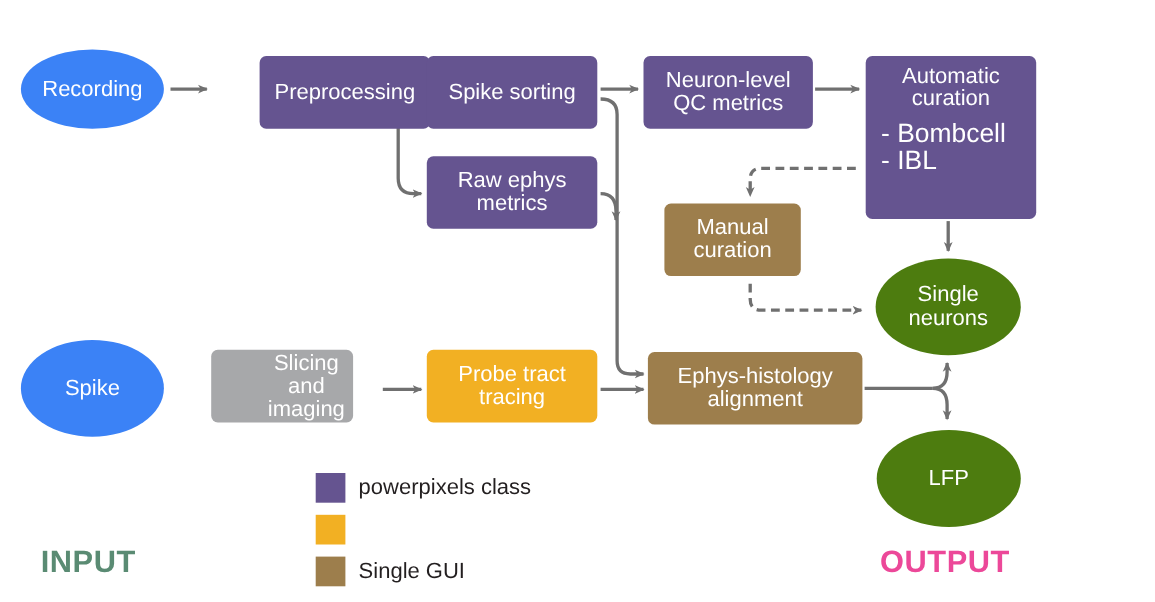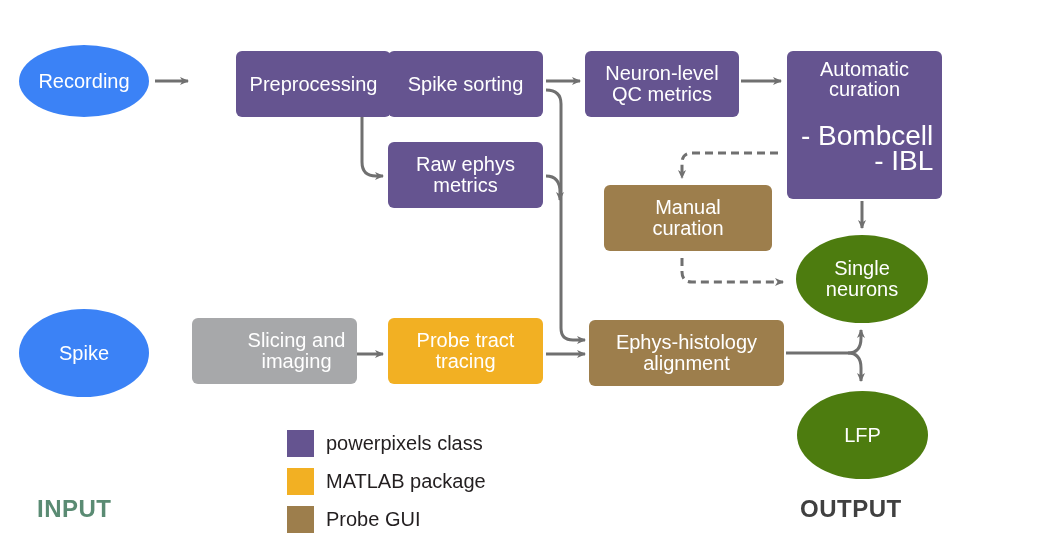--- a/index.html
+++ b/index.html
@@ -10,28 +10,28 @@
           color:#ffffff; font-size:20px; line-height:21px; text-align:center; box-sizing:border-box; }
   .box { border-radius:6px; }
   .ellipse { border-radius:50%; }
   .purple { background:#655490; }
   .green { background:#3b82f6; }
   .gray { background:#a7a8aa; }
   .yellow { background:#f2b023; }
   .brown { background:#9d7e4c; }
   .red { background:#4d7c0f; }
   .auto-title { line-height:20px; }
-  .auto-list { align-self:flex-start; margin-left:14px; margin-top:24px; text-align:right; line-height:25px; font-size:28px; }
+  .auto-list { align-self:flex-start; margin-left:14px; margin-top:10px; text-align:left; line-height:25px; font-size:24px; }
   .legend { position:absolute; left:287px; top:424px; }
   .legend-item { display:flex; align-items:center; height:38px;text-align:center; }
   .swatch { width:27px; height:27px; margin-right:12px; }
   .legend-label { font-size:20px; color:#231f20; }
-  .big-label { position:absolute; font-weight:bold; font-size:24px; letter-spacing:0.5px; }
+  .big-label { position:absolute; font-weight:bold; font-size:28px; letter-spacing:0.5px; }
   .input-label { left:37px; top:495px; color:#5a8b73; }
-  .output-label { left:800px; top:495px; color:#404040; }
+  .output-label { left:800px; top:495px; color:#ec4899; }
 </style>
 </head>
 <body>
 
 <svg class="arrows" viewBox="0 0 1050 547">
   <defs>
     <marker id="ah" markerWidth="10" markerHeight="10" refX="8" refY="5" orient="auto" markerUnits="userSpaceOnUse">
       <path d="M0,1 L9,5 L0,9 L2.5,5 Z" fill="#707070"></path>
     </marker>
   </defs>
@@ -80,35 +80,35 @@
     <div>- Bombcell</div>
     <div>- IBL</div>
   </div>
 </div>
 
 <div class="node box purple" style="left:388px;top:142px;width:155px;height:66px;">
   <span>Raw ephys</span>
   <span>metrics</span>
 </div>
 
-<div class="node box brown" style="left:604px;top:185px;width:168px;height:66px;">
+<div class="node box brown" style="left:604px;top:185px;width:124px;height:66px;">
   <span>Manual</span>
   <span>curation</span>
 </div>
 
 <div class="node ellipse red" style="left:796px;top:235px;width:132px;height:88px;">
   <span>Single</span>
   <span>neurons</span>
 </div>
 
 <div class="node ellipse green" style="left:19px;top:309px;width:130px;height:88px;">
   <span>Spike</span>
 </div>
 
-<div class="node box gray" style="left:192px;top:318px;width:165px;height:66px;padding-left:44px;">
+<div class="node box gray" style="left:192px;top:318px;width:129px;height:66px;padding-left:44px;">
   <span>Slicing and</span>
   <span>imaging</span>
 </div>
 
 <div class="node box yellow" style="left:388px;top:318px;width:155px;height:66px;">
   <span>Probe tract</span>
   <span>tracing</span>
 </div>
 
 <div class="node box brown" style="left:589px;top:320px;width:195px;height:66px;">
@@ -120,22 +120,21 @@
   <span>LFP</span>
 </div>
 
 <div class="legend">
   <div class="legend-item">
     <span class="swatch" style="background:#655490;"></span>
     <span class="legend-label">powerpixels class</span>
   </div>
   <div class="legend-item">
     <span class="swatch" style="background:#f2b023;"></span>
-    <span class="legend-label">MATLAB package</span>
   </div>
   <div class="legend-item">
     <span class="swatch" style="background:#9d7e4c;"></span>
-    <span class="legend-label">Probe GUI</span>
+    <span class="legend-label">Single GUI</span>
   </div>
 </div>
 
 <div class="big-label input-label">INPUT</div>
 <div class="big-label output-label">OUTPUT</div>
 
 </body></html>

